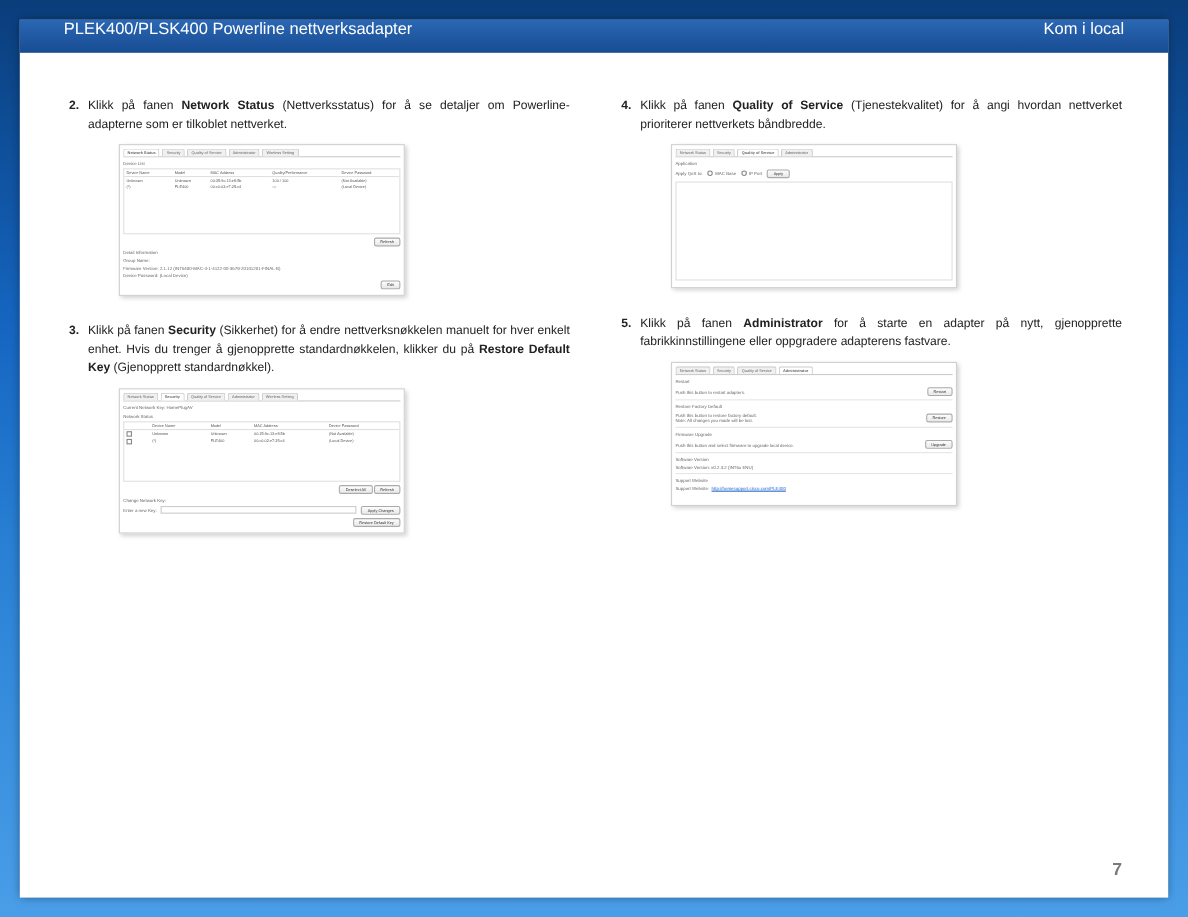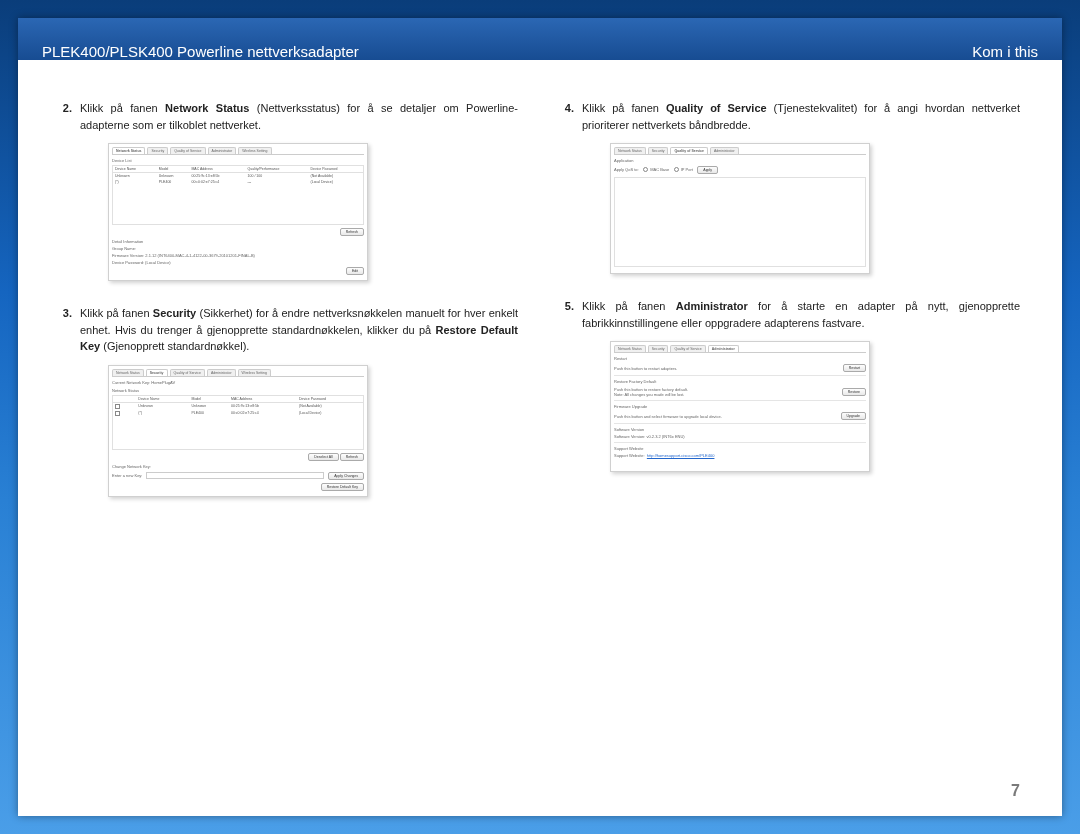--- a/index.html
+++ b/index.html
@@ -13,25 +13,25 @@
   .page {
     background: #fff;
     margin: 18px auto 0;
     width: 1044px;
     height: 798px;
     box-shadow: 0 0 8px rgba(0,0,0,0.4);
     position: relative;
   }
   .page-header {
     background: linear-gradient(to bottom, #2b67b4 0%, #174c92 100%);
-    height: 42px;
+    height: 30px;
     display: flex;
     justify-content: space-between;
-    align-items: flex-end;
-    padding: 0 24px;
+    align-items: flex-start;
+    padding: 0 40px;
     color: #fff;
     font-size: 15px;
     font-weight: 300;
   }
   .page-body {
     display: flex;
     padding: 40px 42px 0;
     gap: 44px;
     font-size: 11px;
     color: #222;
@@ -140,21 +140,21 @@
     vertical-align:middle;
     margin-right:2px;
   }
 </style>
 </head>
 <body>
 
 <div class="page">
   <div class="page-header">
     <span>PLEK400/PLSK400 Powerline nettverksadapter</span>
-    <span>Kom i this</span>
+    <span>Kom i local</span>
   </div>
 
   <div class="page-body">
 
     <div class="col">
 
       <div class="item">
         <div class="num">2.</div>
         <div class="txt">Klikk på fanen <b>Network Status</b> (Nettverksstatus) for å se detaljer om Powerline-adapterne som er tilkoblet nettverket.</div>
       </div>

